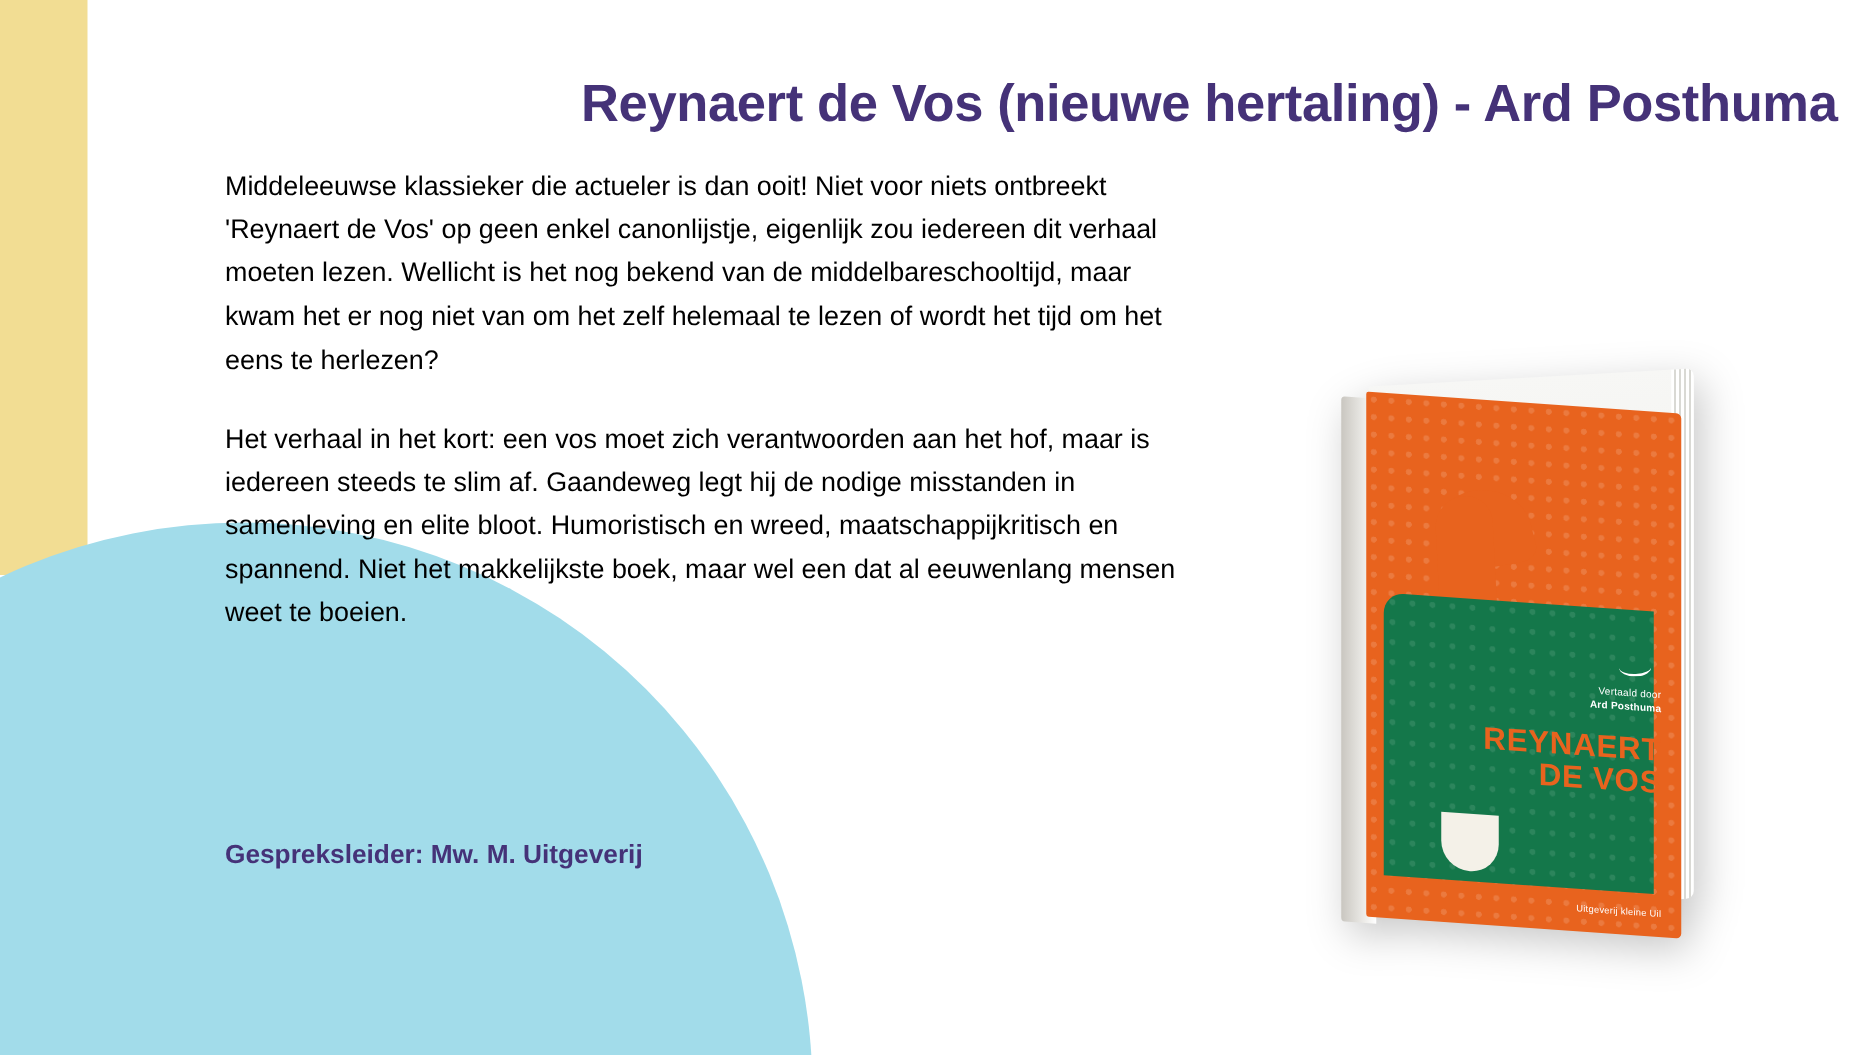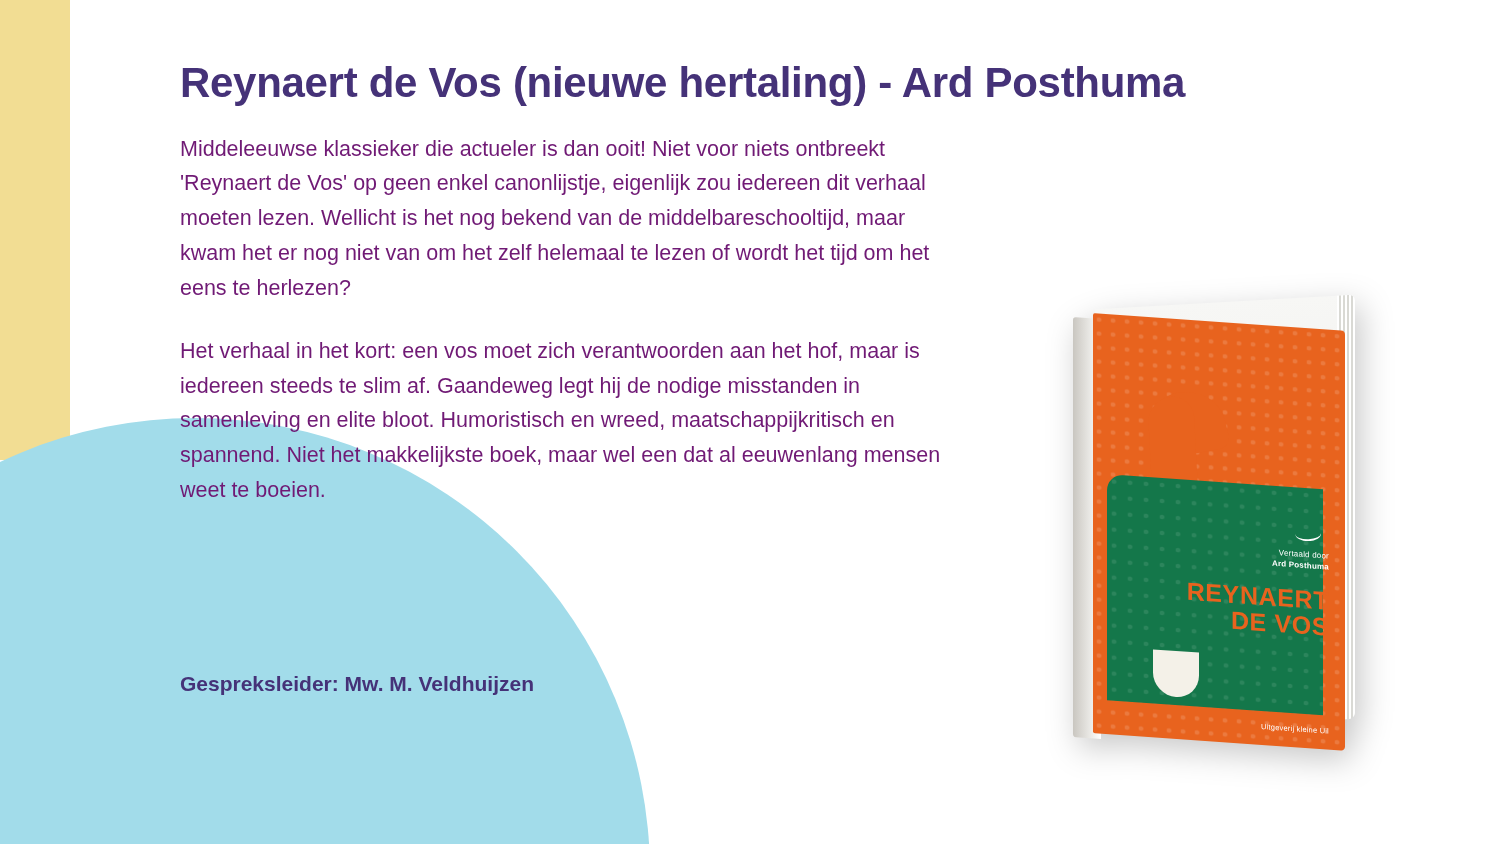--- a/index.html
+++ b/index.html
@@ -44,30 +44,31 @@
     top: 58px;
     width: 1290px;
   }
   .title {
     margin: 0;
     font-size: 42px;
     line-height: 1.18;
     font-weight: bold;
     color: #453278;
     letter-spacing: -0.3px;
+    text-align: right;
   }
   .body-col {
     width: 770px;
     margin-top: 24px;
   }
   .para {
     margin: 0 0 28px 0;
     font-size: 21.5px;
     line-height: 1.62;
-    color: #701a75;
+    color: #000000;
   }
   .para:last-of-type {
     margin-bottom: 13px;
   }
   .moderator {
     position: absolute;
     left: 180px;
     top: 672px;
     font-size: 21px;
     font-weight: bold;
@@ -248,21 +249,21 @@
   <div class="teal-circle"></div>
 
   <div class="content">
     <h1 class="title">Reynaert de Vos (nieuwe hertaling) - Ard Posthuma</h1>
     <div class="body-col">
       <p class="para">Middeleeuwse klassieker die actueler is dan ooit! Niet voor niets ontbreekt 'Reynaert de Vos' op geen enkel canonlijstje, eigenlijk zou iedereen dit verhaal moeten lezen. Wellicht is het nog bekend van de middelbareschooltijd, maar kwam het er nog niet van om het zelf helemaal te lezen of wordt het tijd om het eens te herlezen?</p>
       <p class="para">Het verhaal in het kort: een vos moet zich verantwoorden aan het hof, maar is iedereen steeds te slim af. Gaandeweg legt hij de nodige misstanden in samenleving en elite bloot. Humoristisch en wreed, maatschappijkritisch en spannend. Niet het makkelijkste boek, maar wel een dat al eeuwenlang mensen weet te boeien.</p>
     </div>
   </div>
 
-  <div class="moderator">Gespreksleider: Mw. M. Veldhuijzen</div>
+  <div class="moderator">Gespreksleider: Mw. M. Uitgeverij</div>
 
   <div class="book-wrap">
     <div class="book">
       <div class="pages"></div>
       <div class="spine"></div>
       <div class="cover">
         <div class="cover-pattern"></div>
         <div class="fox-head"></div>
         <div class="fox-tail"></div>
         <div class="cover-green">

